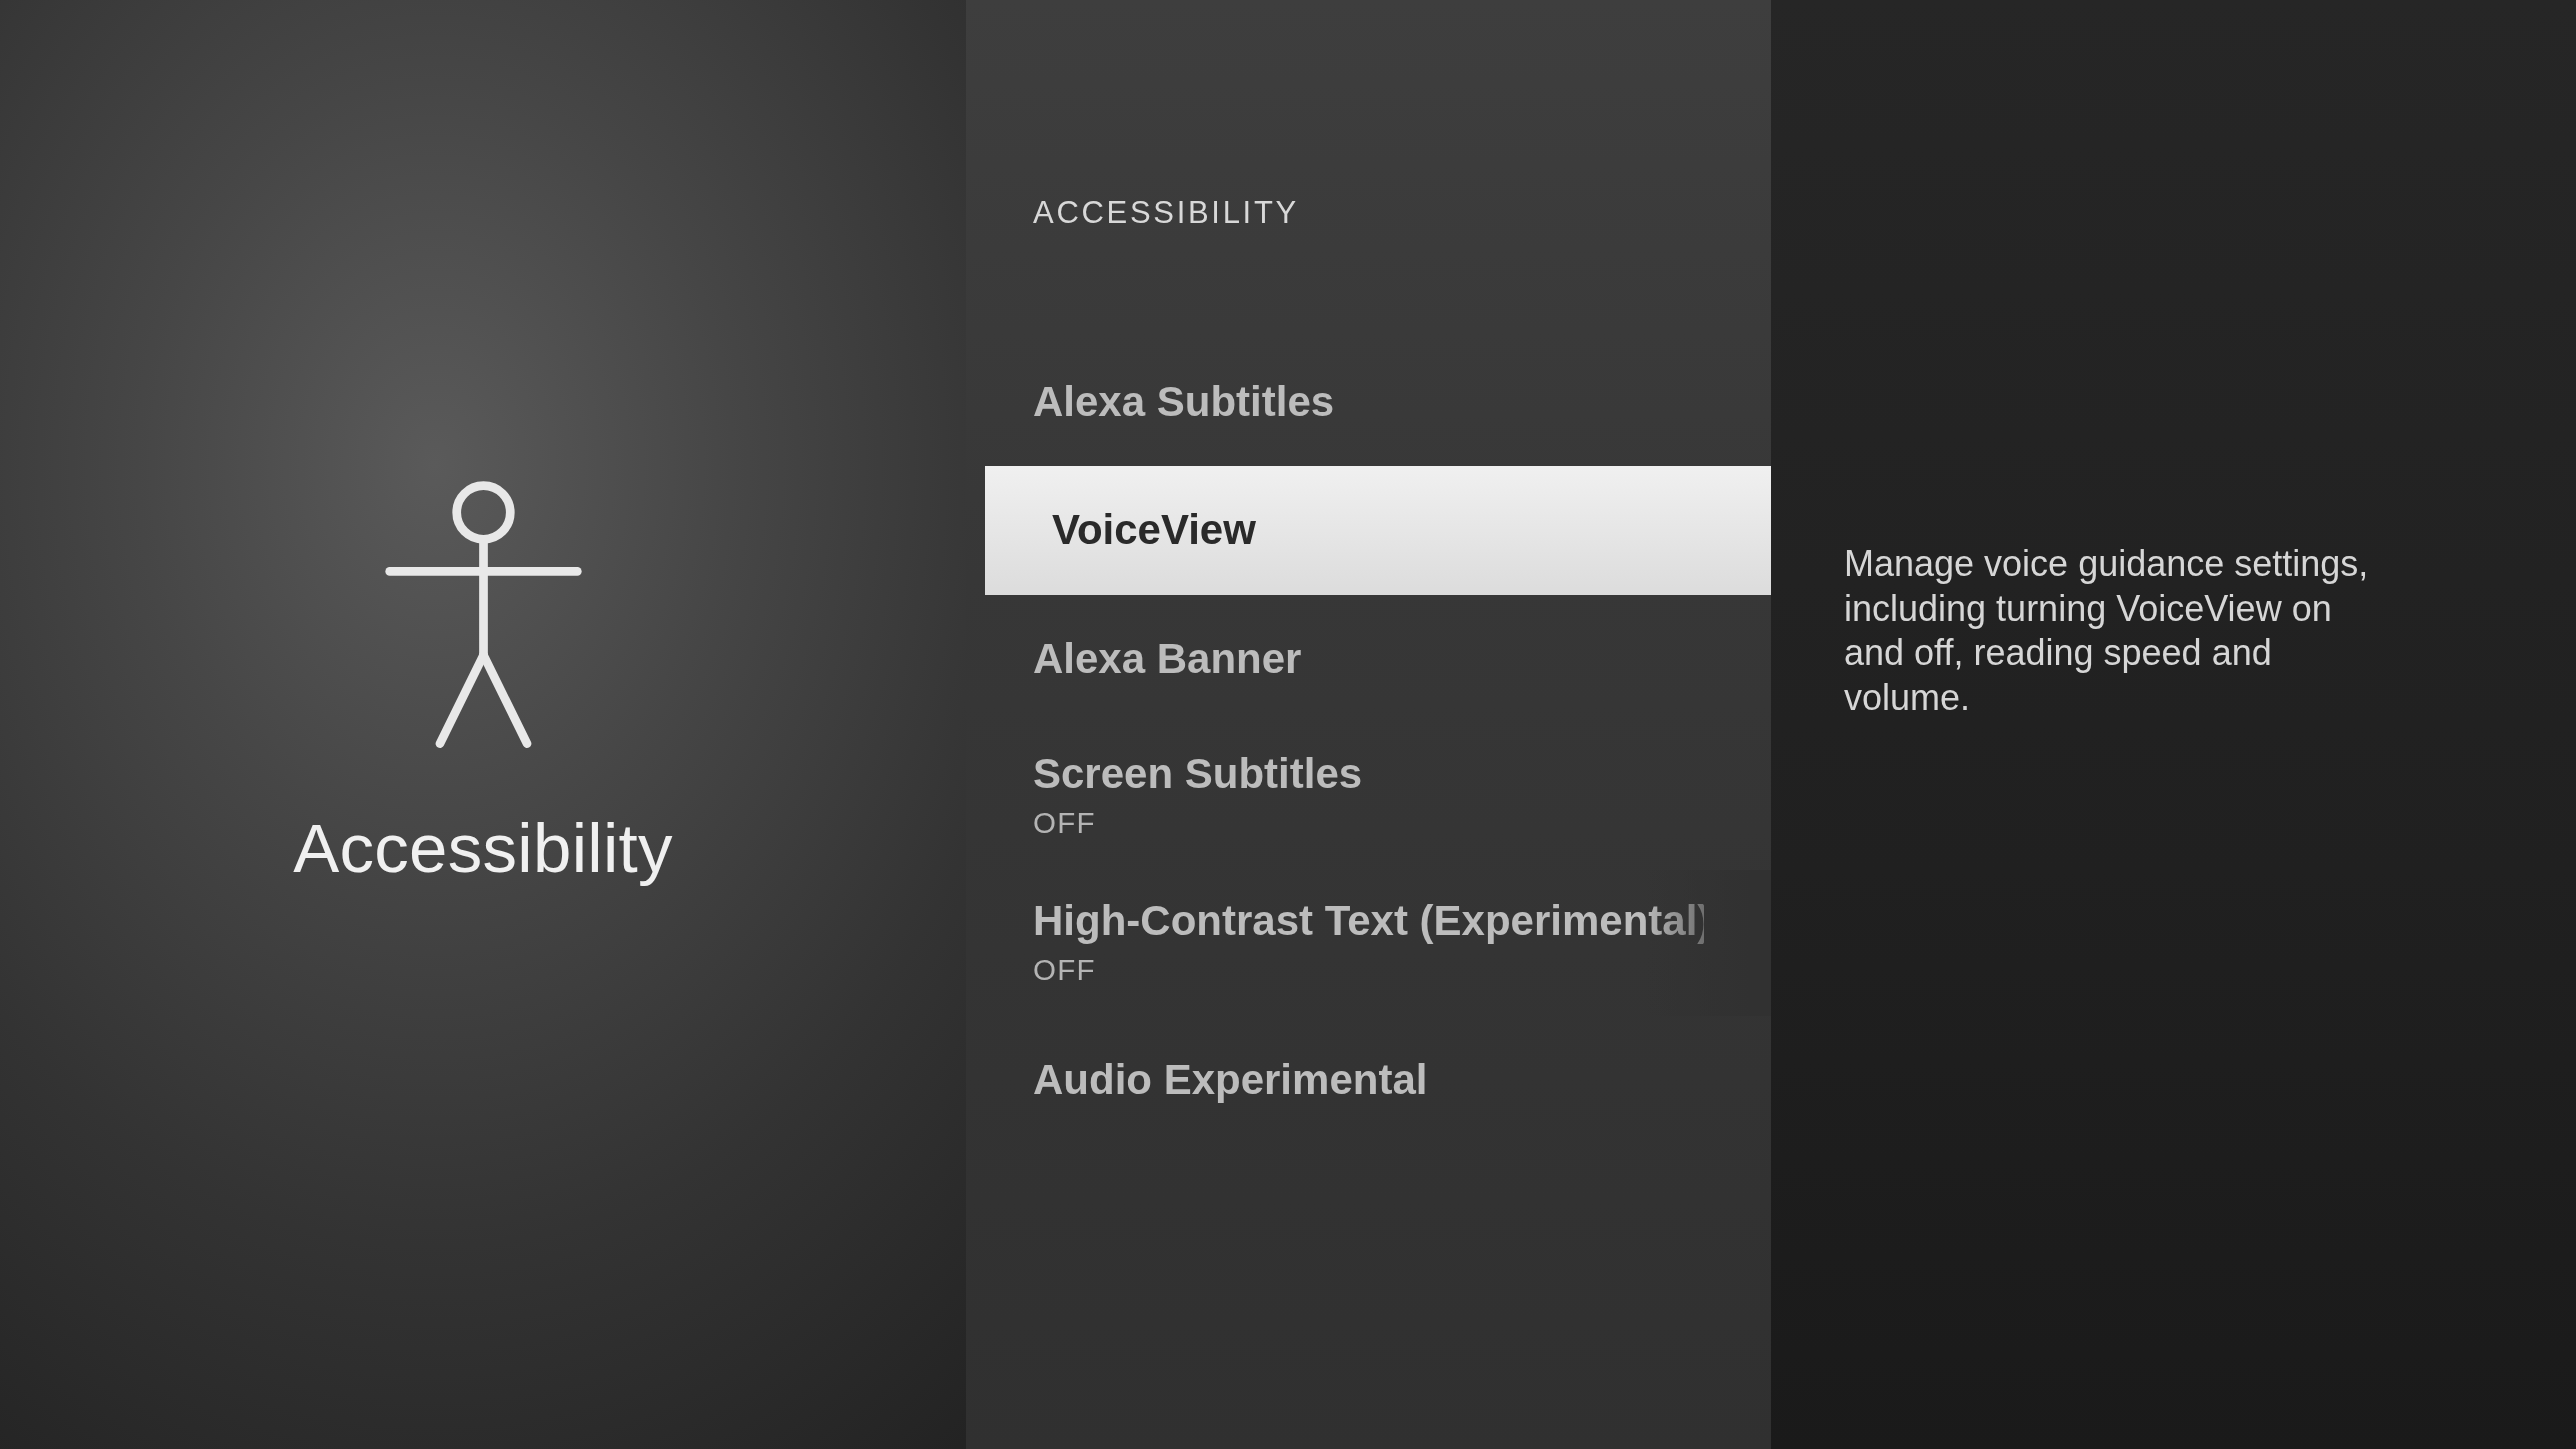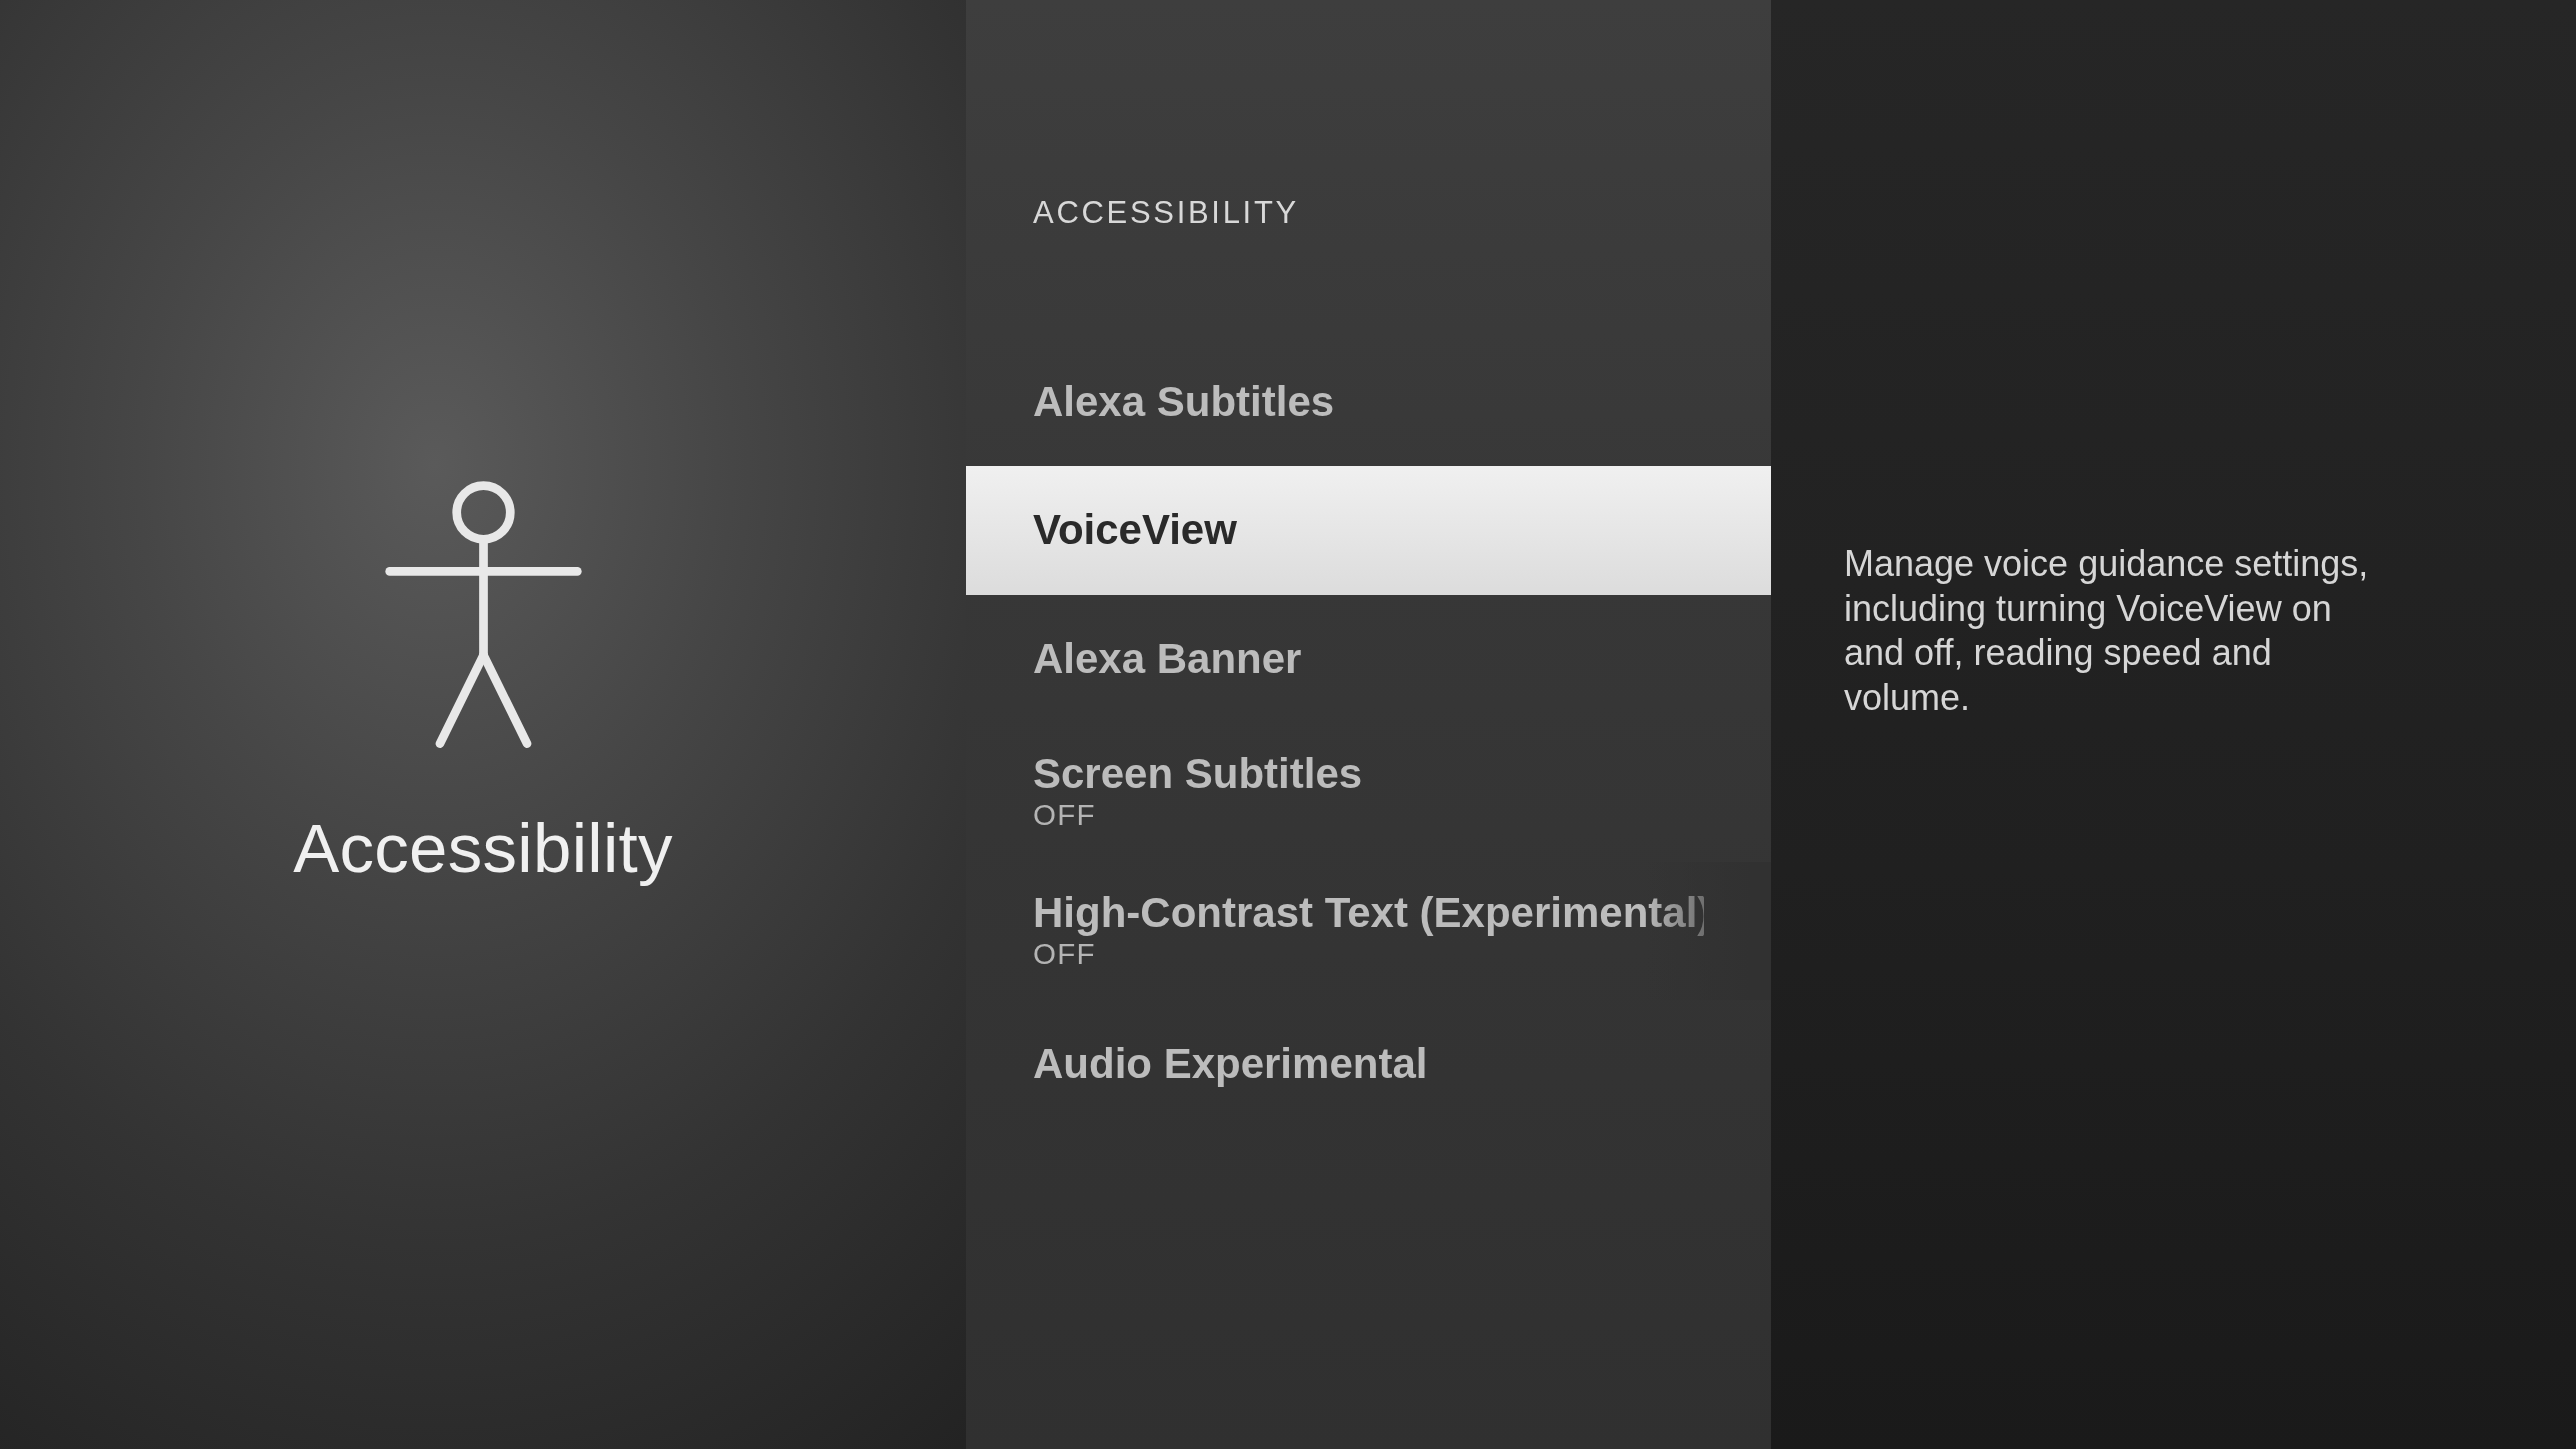--- a/index.html
+++ b/index.html
@@ -61,25 +61,27 @@
       font-size: 42px;
       font-weight: 600;
       color: #bcbcbc;
       line-height: 1.15;
       overflow: hidden;
     }
     .menu-item-sub {
       font-size: 29.5px;
       font-weight: 400;
       color: #b4b4b4;
+      margin-top: 8px;
       letter-spacing: 1.3px;
     }
     .menu-item.has-sub { padding: 27px 67px 29.5px; }
     .menu-item.selected {
       background: linear-gradient(180deg, #f0f0f0 0%, #dcdcdc 100%);
+      margin-left: 19px;
     }
     .menu-item.selected .menu-item-main { color: #2a2a2a; }
     
     .menu-item.fade::after {
       content: "";
       position: absolute;
       right: 0; top: 0; bottom: 0;
       width: 127px;
       background: linear-gradient(90deg, rgba(50,50,50,0) 0%, #313131 85%);
       pointer-events: none;

